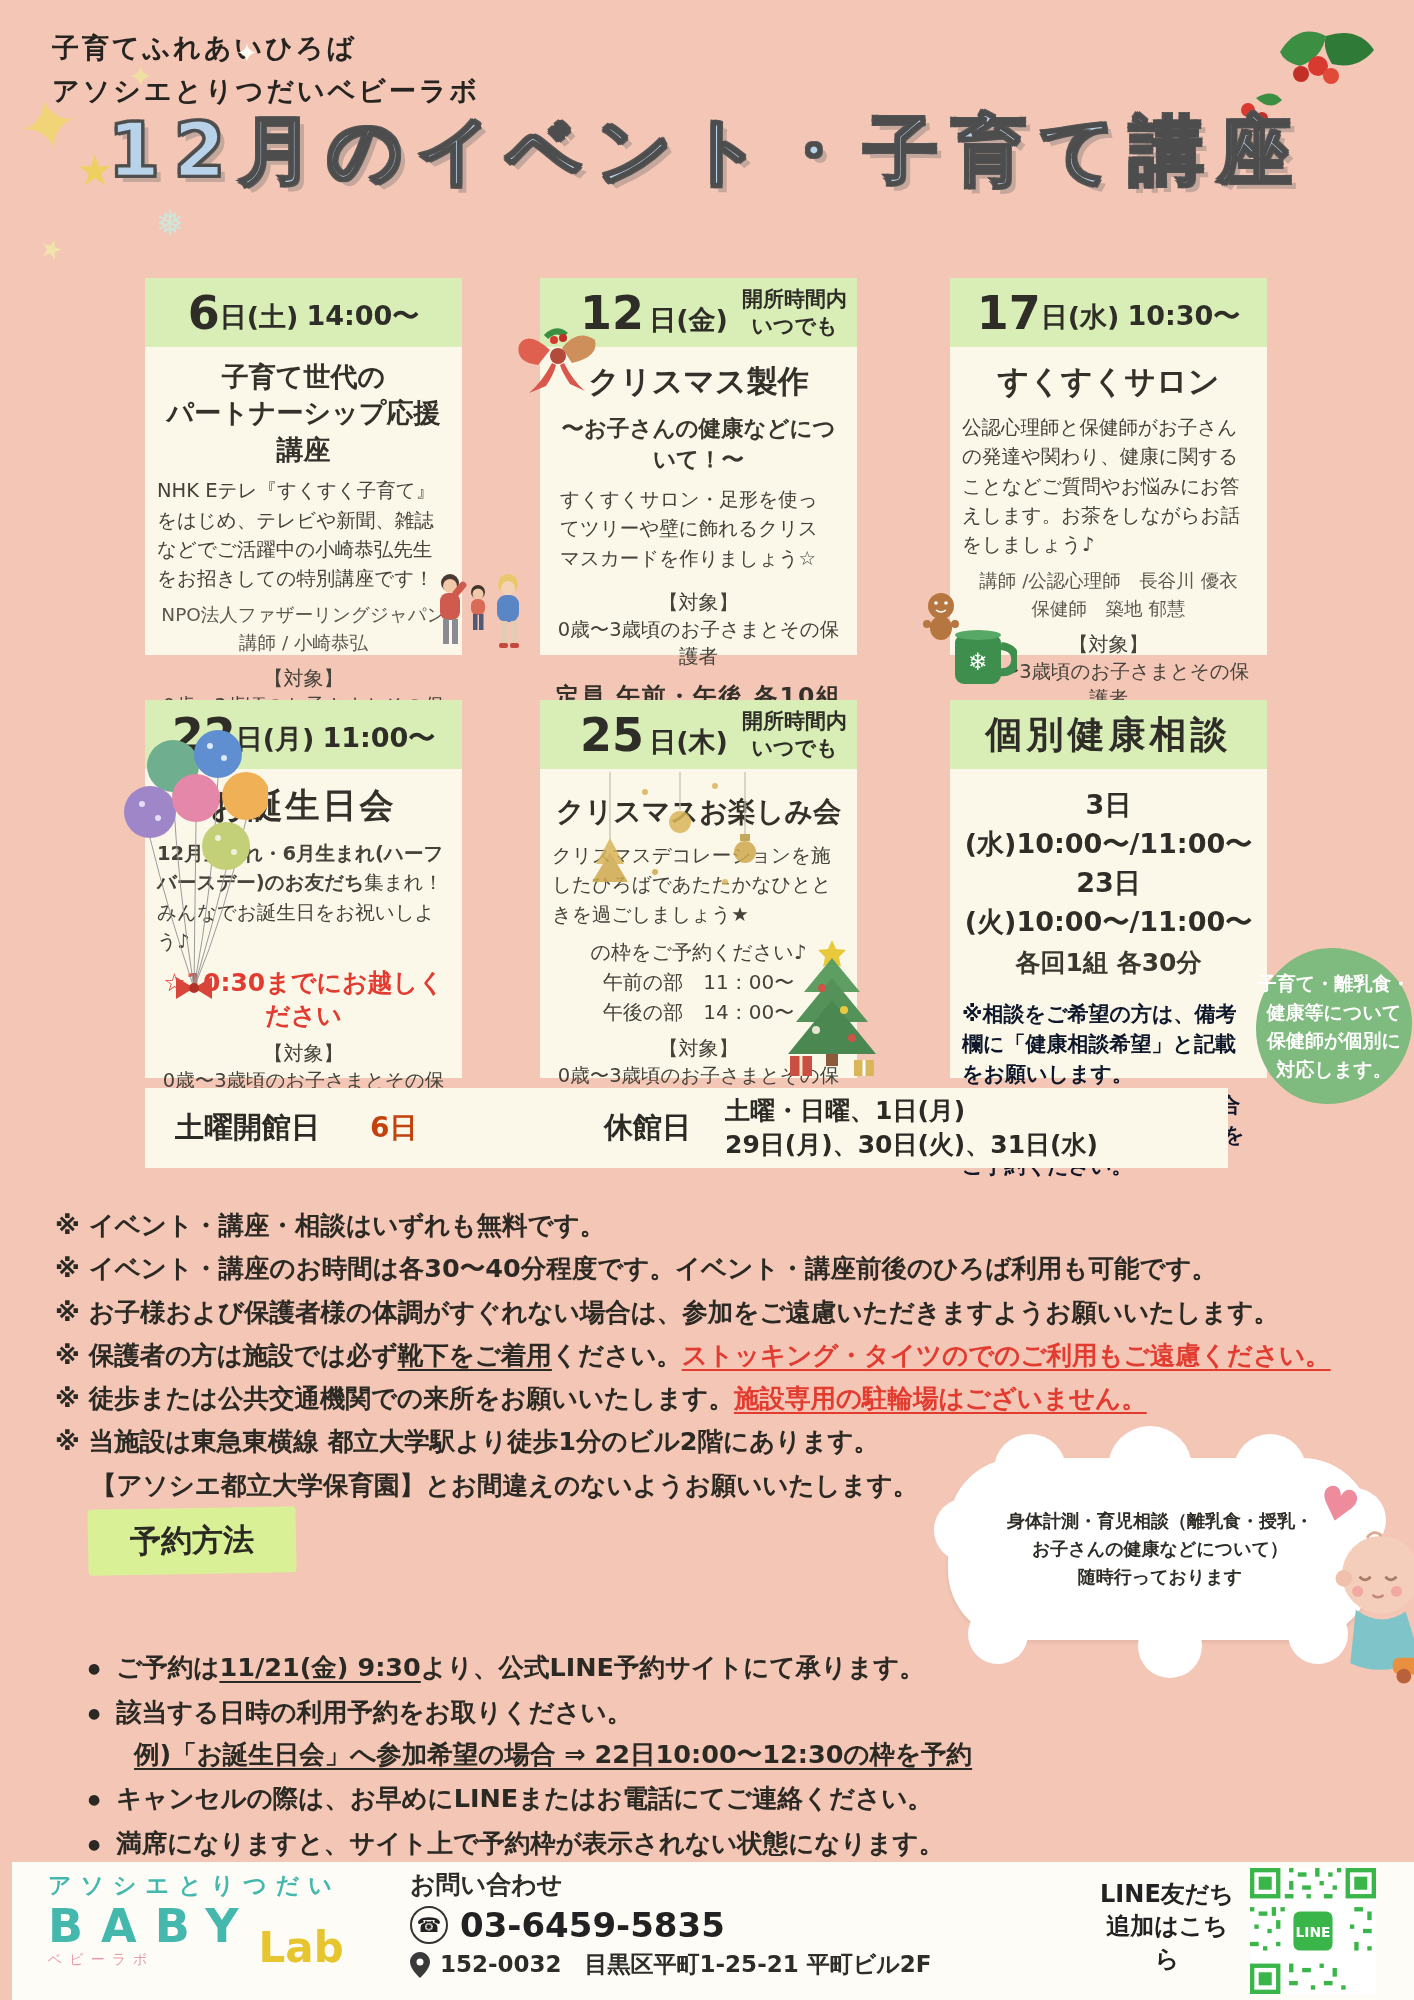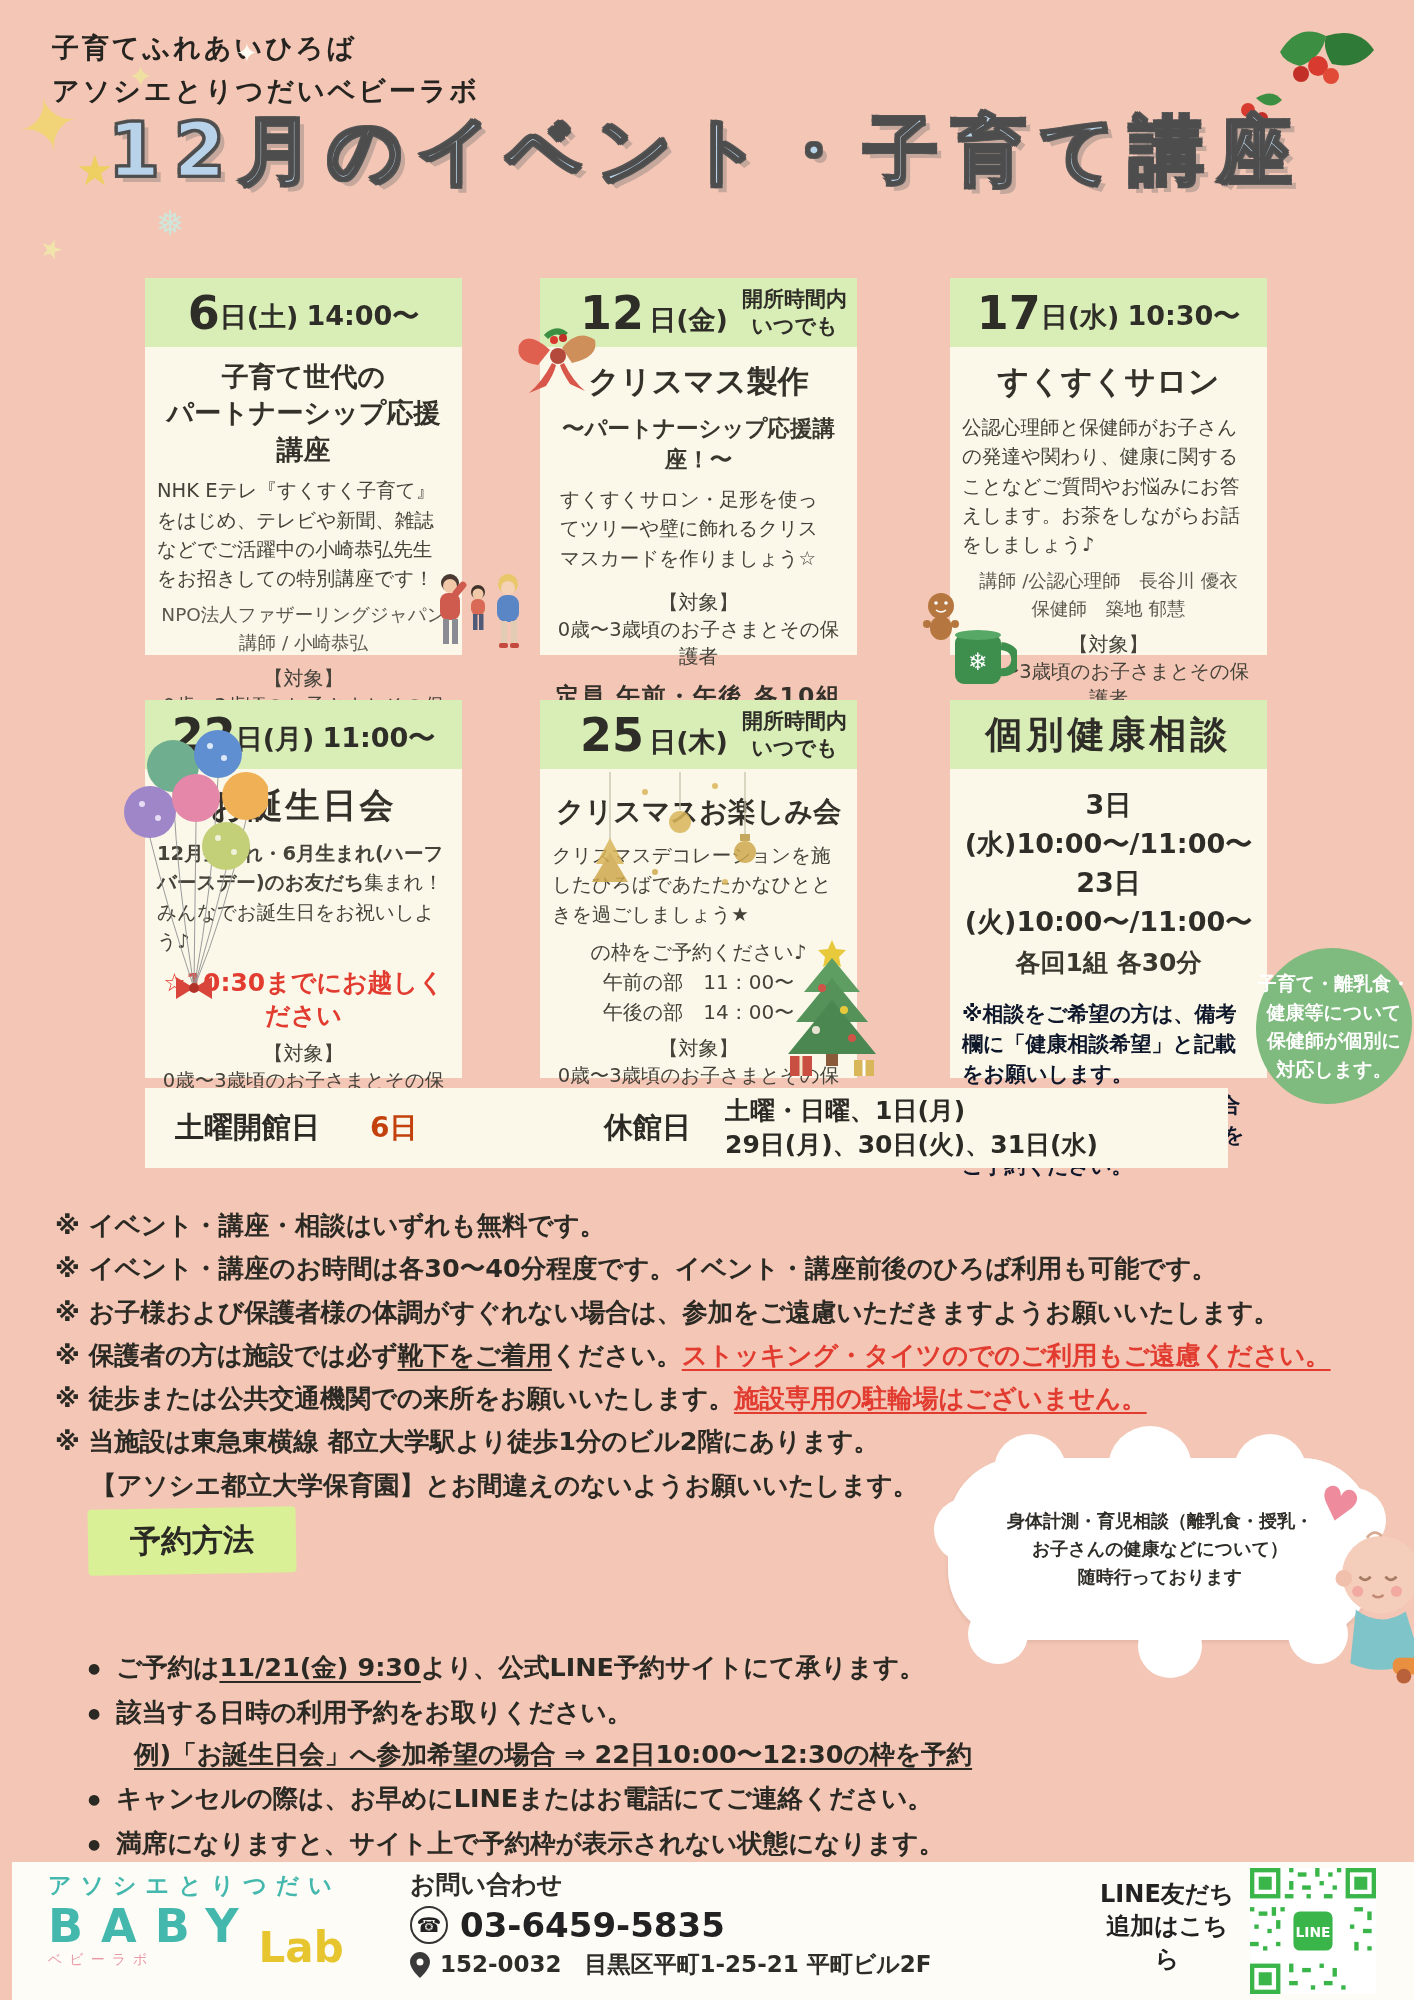--- a/index.html
+++ b/index.html
@@ -155,21 +155,21 @@
         <span class="dnum">12</span>
         <span class="dunit">日(金)</span>
       </span>
       <span class="badge">
         <div>開所時間内</div>
         <div>いつでも</div>
       </span>
     </div>
     <div class="bd">
       <div class="ttl">クリスマス製作</div>
-      <div class="sub">〜パートナーシップ応援講座！〜</div>
+      <div class="sub">〜お子さんの健康などについて！〜</div>
       <div class="desc" style="padding:0 8px;">すくすくサロン・足形を使ってツリーや壁に飾れるクリスマスカードを作りましょう☆</div>
       <div class="tlabel" style="margin-top:16px;">【対象】</div>
       <div class="tline">0歳〜3歳頃のお子さまとその保護者</div>
       <div class="cap">定員 午前・午後 各10組</div>
     </div>
   </div>
 
   <div class="card r1 colC">
     <div class="hd">
       <span class="dnum">17</span>

